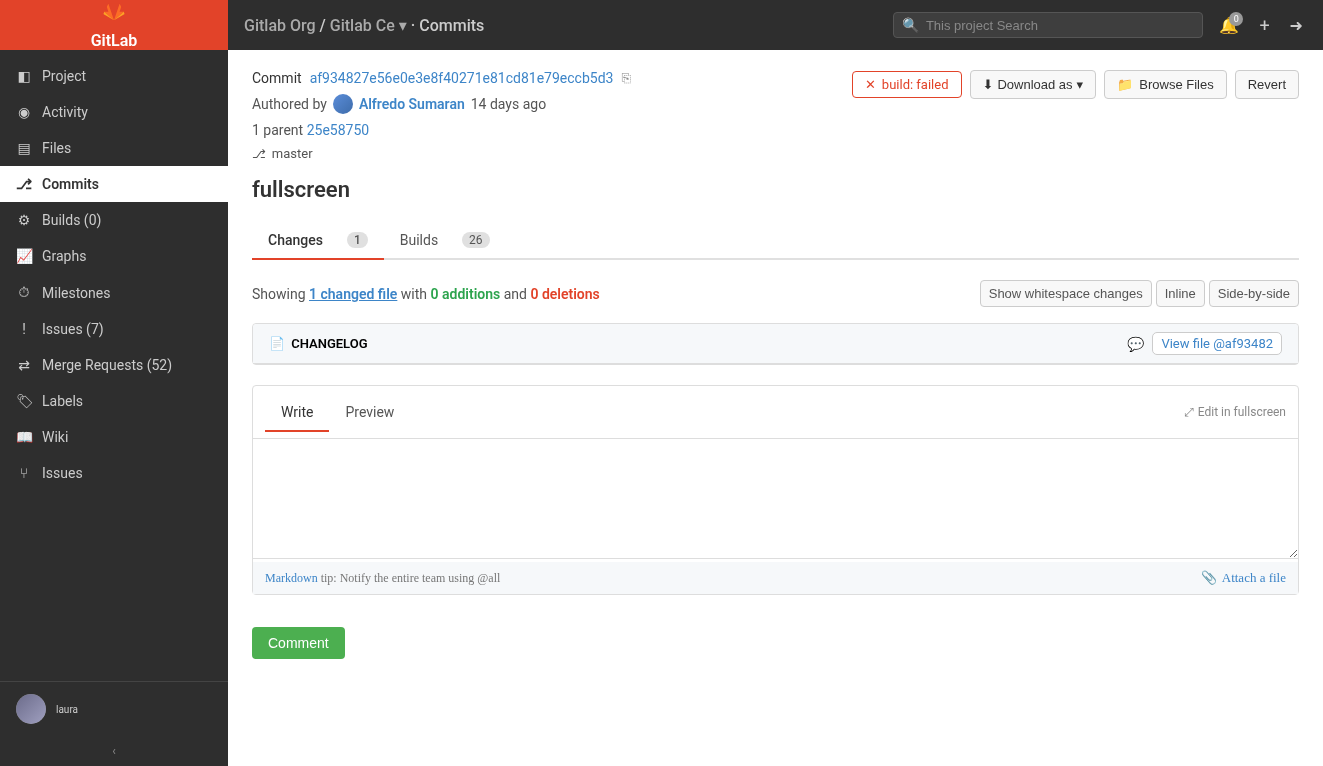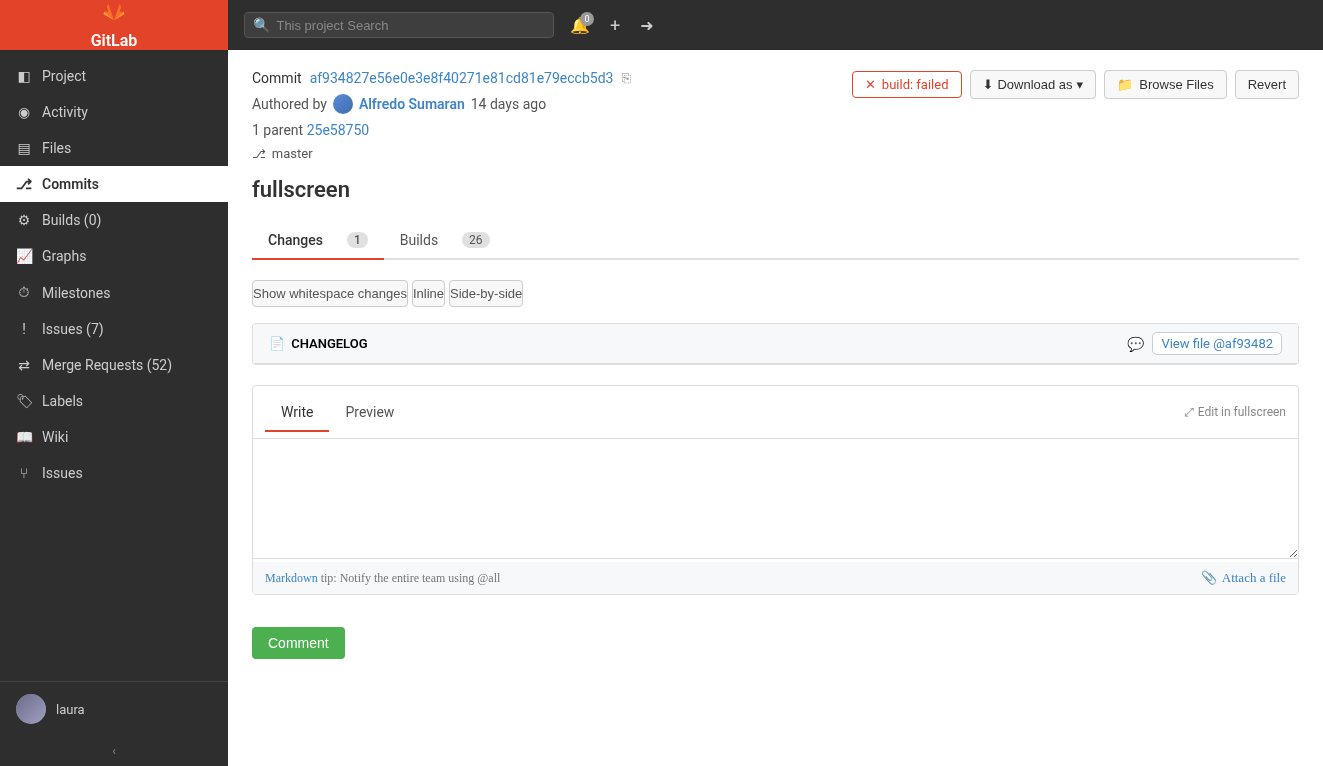--- a/index.html
+++ b/index.html
@@ -63,21 +63,21 @@
       align-items: center;
       justify-content: center;
       overflow: hidden;
     }
     .sidebar-footer .avatar-img {
       width: 30px;
       height: 30px;
       border-radius: 50%;
       background: linear-gradient(135deg, #6b6b8a, #a0a0c0);
     }
-    .sidebar-footer .user-name { color: #ccc; font-size: 13px; }
+    .sidebar-footer .user-name { color: #ccc; font-size: 10px; }
     .sidebar-collapse {
       display: flex;
       align-items: center;
       justify-content: center;
       padding: 8px;
       cursor: pointer;
       color: #888;
       font-size: 12px;
     }
 
@@ -270,21 +270,21 @@
     }
     .stats-text { font-size: 14px; color: #555; }
     .stat-added { color: #2da44e; font-weight: 600; }
     .stat-deleted { color: #e24329; font-weight: 600; }
     .stat-changed { color: #3d85c8; font-weight: 600; }
     .view-options { display: flex; gap: 4px; }
     .view-btn {
       border: 1px solid #ccc;
       background: #f8f8f8;
       color: #555;
-      padding: 5px 0;
+      padding: 5px 8px;
       border-radius: 4px;
       cursor: pointer;
       font-size: 13px;
     }
 
     
     .file-section {
       border: 1px solid #ddd;
       border-radius: 4px;
       margin-bottom: 20px;
@@ -453,20 +453,29 @@
   </div>
 
   <div class="sidebar-collapse">
     <span>‹</span>
   </div>
 </div>
 
 <div class="main">
 
   <div class="topbar">
+    <div class="breadcrumb">
+      <a href="#">Gitlab Org</a>
+      <span>/</span>
+      <a href="#">
+        <span>Gitlab Ce</span> ▾
+      </a>
+      <span>·</span>
+      <span>Commits</span>
+    </div>
     <div class="search-box">
       <span style="color:#888;">🔍</span>
       <input type="text" placeholder="This project Search" style="">
     </div>
     <div class="topbar-icon">
       <span>🔔</span>
       <span class="badge">0</span>
     </div>
     <div class="topbar-icon">
       <span style="font-size:18px;">+</span>
@@ -531,20 +540,28 @@
         <span class="count-badge">1</span>
       </a>
       <a class="tab">
         <span>Builds</span>
         <span class="count-badge">26</span>
       </a>
     </div>
 
     
     <div class="stats-line">
+      <div class="stats-text">
+        <span>Showing</span>
+        <a href="#" class="stat-changed">1 changed file</a>
+        <span>with</span>
+        <span class="stat-added">0 additions</span>
+        <span>and</span>
+        <span class="stat-deleted">0 deletions</span>
+      </div>
       <div class="view-options">
         <button class="view-btn">Show whitespace changes</button>
         <button class="view-btn">Inline</button>
         <button class="view-btn">Side-by-side</button>
       </div>
     </div>
 
     
     <div class="file-section">
       <div class="file-header">

